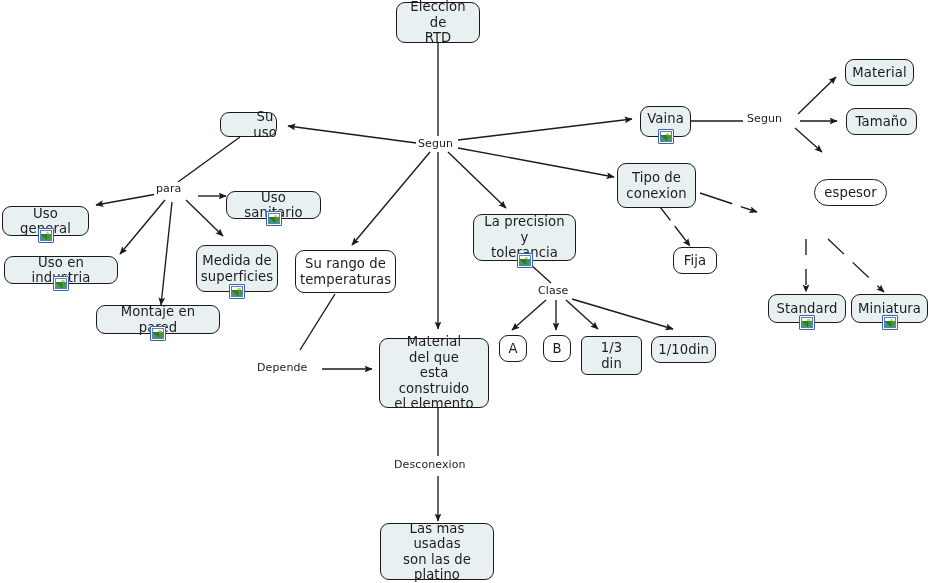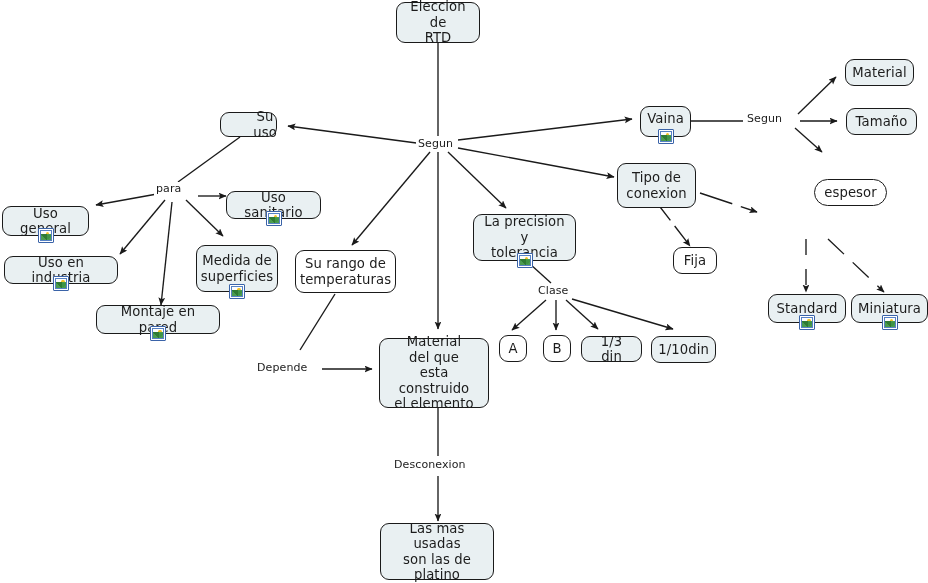--- a/index.html
+++ b/index.html
@@ -228,21 +228,21 @@
   </div>
 
   <div class="node white" style="left:499px; top:335px; width:28px; height:27px;">
     <span class="node-label">A</span>
   </div>
 
   <div class="node white" style="left:543px; top:335px; width:28px; height:27px;">
     <span class="node-label">B</span>
   </div>
 
-  <div class="node" style="left:581px; top:336px; width:61px; height:26px;">
+  <div class="node" style="left:581px; top:336px; width:61px; height:39px;border-radius:6px;">
     <span class="node-label">1/3 din</span>
   </div>
 
   <div class="node" style="left:651px; top:336px; width:65px; height:27px;">
     <span class="node-label">1/10din</span>
   </div>
 
   <div class="node" style="left:640px; top:106px; width:51px; height:31px;">
     <span class="node-label" style="margin-bottom:5px;">Vaina</span>
     <span class="res-icon"><i></i></span>

